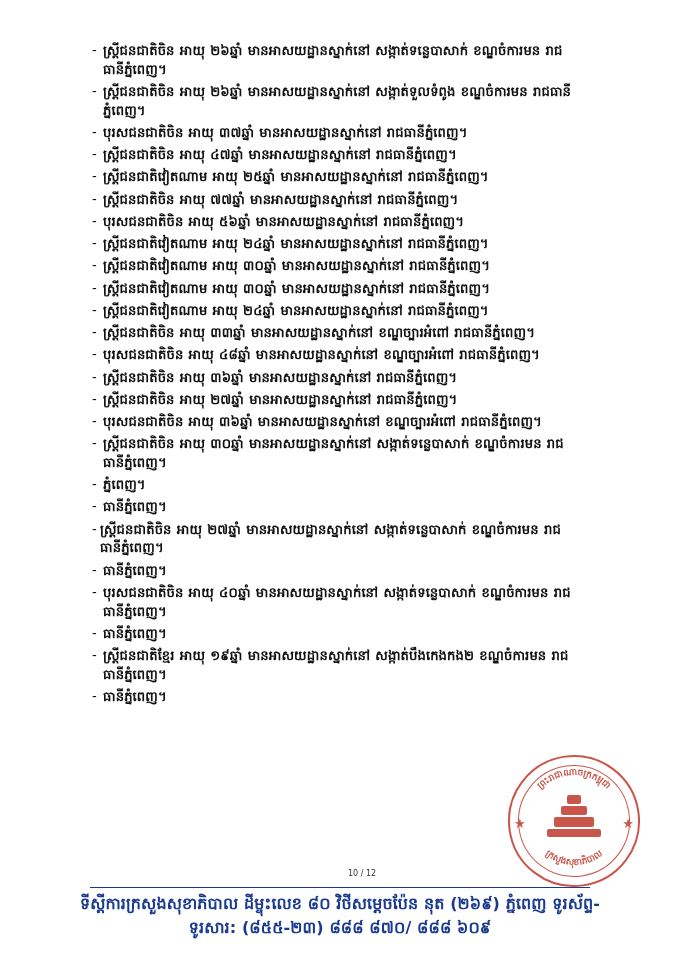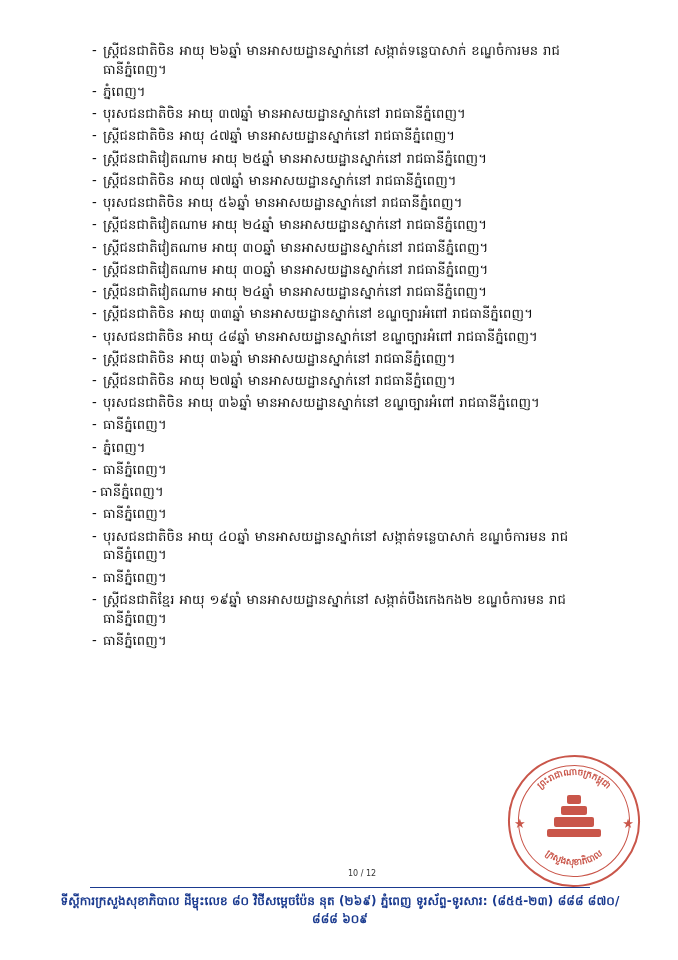--- a/index.html
+++ b/index.html
@@ -44,20 +44,21 @@
     width: 8px;
     flex: 0 0 8px;
   }
   .txt {
     flex: 1 1 auto;
     word-spacing: 0.5px;
   }
   .txt .wrap {
     display: block;
     text-indent: 0;
+    font-weight: bold;
   }
   .footer-rule {
     position: absolute;
     left: 90px;
     top: 887px;
     width: 500px;
     height: 1px;
     background: #1a3a8f;
   }
   .page-num {
@@ -69,21 +70,21 @@
     font-size: 8px;
     color: #333333;
     margin-left: 23px;
   }
   .footer-text {
     position: absolute;
     left: 60px;
     top: 893px;
     width: 560px;
     text-align: center;
-    font-size: 12px;
+    font-size: 16px;
     color: #1a3a8f;
     font-weight: bold;
     letter-spacing: 0.1px;
   }
   
   .stamp {
     position: absolute;
     left: 508px;
     top: 755px;
     width: 132px;
@@ -156,20 +157,21 @@
       <div class="line">
         <span class="bullet">-</span>
         <span class="txt">
           <span class="wrap">ស្ត្រីជនជាតិចិន អាយុ ២៦ឆ្នាំ មានអាសយដ្ឋានស្នាក់នៅ សង្កាត់ទន្លេបាសាក់ ខណ្ឌចំការមន រាជ</span>
           <span class="wrap">ធានីភ្នំពេញ។</span>
         </span>
       </div>
       <div class="line">
         <span class="bullet">-</span>
         <span class="txt">
+          <span class="wrap">ស្ត្រីជនជាតិចិន អាយុ ២៦ឆ្នាំ មានអាសយដ្ឋានស្នាក់នៅ សង្កាត់ទួលទំពូង ខណ្ឌចំការមន រាជធានី</span>
           <span class="wrap">ភ្នំពេញ។</span>
         </span>
       </div>
       <div class="line">
         <span class="bullet">-</span>
         <span class="txt">
           <span class="wrap">បុរសជនជាតិចិន អាយុ ៣៧ឆ្នាំ មានអាសយដ្ឋានស្នាក់នៅ រាជធានីភ្នំពេញ។</span>
         </span>
       </div>
       <div class="line">
@@ -246,38 +248,40 @@
       </div>
       <div class="line">
         <span class="bullet">-</span>
         <span class="txt">
           <span class="wrap">បុរសជនជាតិចិន អាយុ ៣៦ឆ្នាំ មានអាសយដ្ឋានស្នាក់នៅ ខណ្ឌច្បារអំពៅ រាជធានីភ្នំពេញ។</span>
         </span>
       </div>
       <div class="line">
         <span class="bullet">-</span>
         <span class="txt">
+          <span class="wrap">ស្ត្រីជនជាតិចិន អាយុ ៣០ឆ្នាំ មានអាសយដ្ឋានស្នាក់នៅ សង្កាត់ទន្លេបាសាក់ ខណ្ឌចំការមន រាជ</span>
           <span class="wrap">ធានីភ្នំពេញ។</span>
         </span>
       </div>
       <div class="line">
         <span class="bullet">-</span>
         <span class="txt">
           <span class="wrap">ភ្នំពេញ។</span>
         </span>
       </div>
       <div class="line">
         <span class="bullet">-</span>
         <span class="txt">
           <span class="wrap">ធានីភ្នំពេញ។</span>
         </span>
       </div>
       <div class="line">
         <span class="bullet tight">-</span>
         <span class="txt">
+          <span class="wrap">ស្ត្រីជនជាតិចិន អាយុ ២៧ឆ្នាំ មានអាសយដ្ឋានស្នាក់នៅ សង្កាត់ទន្លេបាសាក់ ខណ្ឌចំការមន រាជ</span>
           <span class="wrap">ធានីភ្នំពេញ។</span>
         </span>
       </div>
       <div class="line">
         <span class="bullet">-</span>
         <span class="txt">
           <span class="wrap">ធានីភ្នំពេញ។</span>
         </span>
       </div>
       <div class="line">

